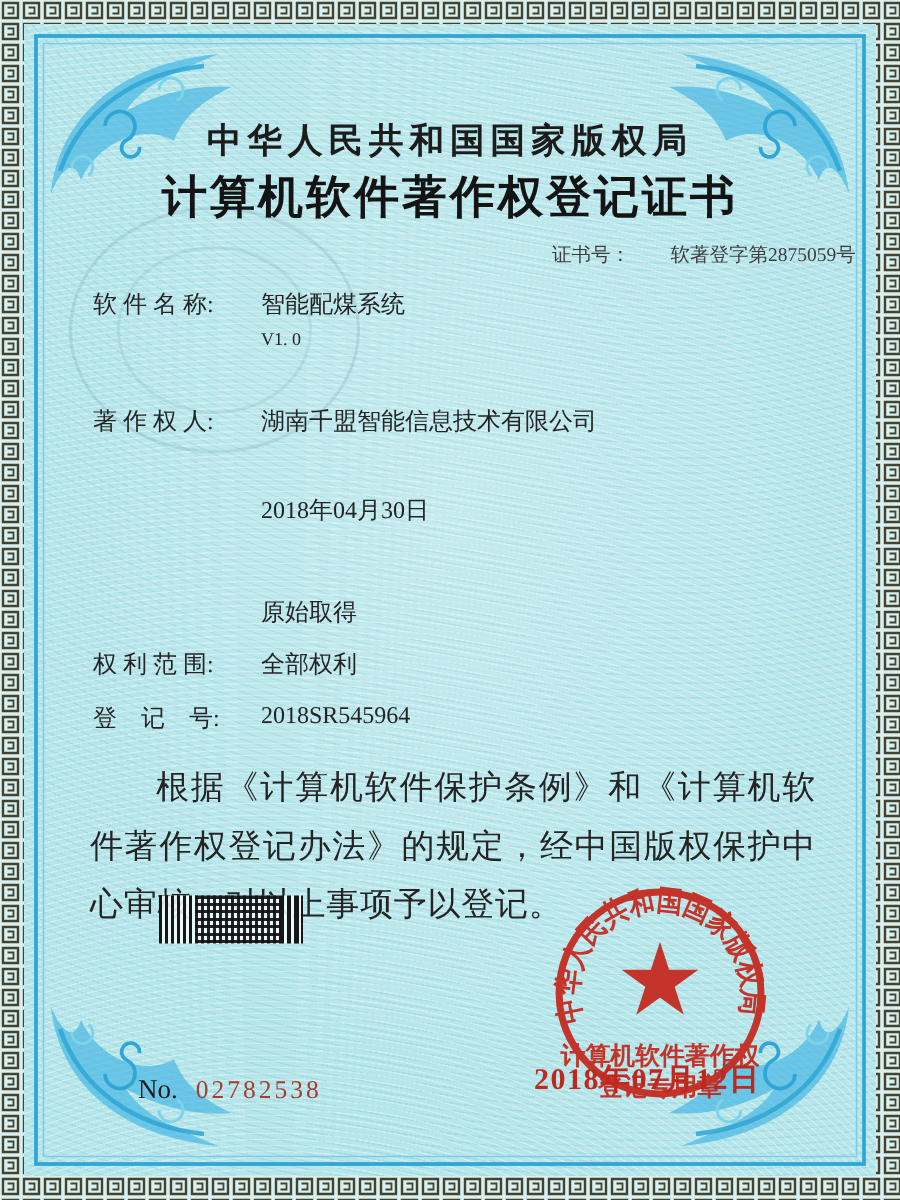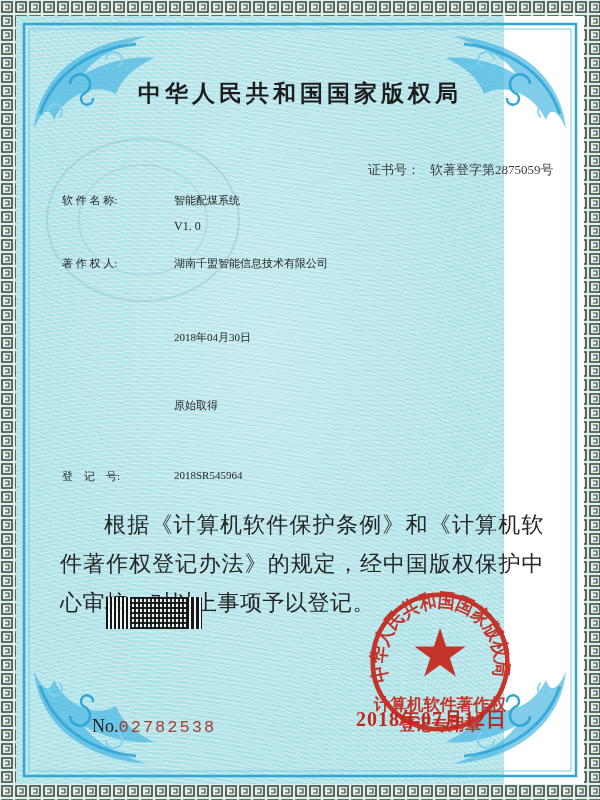--- a/index.html
+++ b/index.html
@@ -1,42 +1,42 @@
 <!DOCTYPE html>
 <html><head>
 <meta charset="utf-8">
 <style>
   html,body{margin:0;padding:0;}
   body{
     width:600px;height:800px;overflow:hidden;
     font-family:"Liberation Serif","DejaVu Serif",serif;
   }
   .page{
-    position:relative;width:504px;height:800px;
+    position:relative;width:600px;height:800px;
     background-color:#b6e6ea;
     background-image:
       radial-gradient(ellipse at 50% 42%, rgba(255,255,255,0.20), rgba(255,255,255,0) 62%),
       repeating-radial-gradient(circle at 30% 145%, rgba(255,255,255,0.30) 0 1px, rgba(255,255,255,0) 1px 4px),
       repeating-radial-gradient(circle at 75% -45%, rgba(50,150,180,0.12) 0 1px, rgba(50,150,180,0) 1px 5px);
   }
   .abs{position:absolute;}
   
   .authority{
     left:0;top:78px;width:600px;text-align:center;
     font-size:23px;font-weight:bold;letter-spacing:4px;color:#1c1c1c;
   }
   .title{
     left:0;top:111px;width:600px;text-align:center;
     font-size:30px;font-weight:bold;letter-spacing:2px;color:#141414;
   }
   .certno{
     left:368px;top:161px;font-size:13px;color:#3c3c3c;white-space:nowrap;
   }
-  .certno .lbl{margin-right:10px;}
-  .frow{position:absolute;left:62px;font-size:11px;color:#242424;white-space:nowrap;}
+  .certno .lbl{margin-right:27px;}
+  .frow{position:absolute;left:62px;font-size:16px;color:#242424;white-space:nowrap;}
   .frow .fvalue{position:absolute;left:112px;white-space:nowrap;}
   .vline2{left:174px;font-size:12px;color:#242424;}
   .statement{
     left:60px;top:505px;width:484px;
     font-size:22px;line-height:39px;color:#242424;
     text-indent:2em;text-align:justify;letter-spacing:0.5px;
   }
   
   .barcode{
     left:106px;top:597px;width:96px;height:32px;display:flex;
@@ -51,22 +51,22 @@
     background:repeating-linear-gradient(90deg,#161616 0 3px,rgba(240,250,250,0.9) 3px 5px);}
   
   .seal{left:352px;top:574px;width:176px;height:176px;opacity:0.93;}
   .seal-date{
     left:356px;top:706px;width:180px;text-align:left;
     font-size:20px;font-weight:bold;color:#c0281e;letter-spacing:1px;white-space:nowrap;
   }
   
   .serial{left:92px;top:716px;font-size:18px;color:#1c1c1c;white-space:nowrap;}
   .serial .num{
-    margin-left:0;color:#a93c31;
-    font-family:Liberation Mono, monospace;
+    margin-left:12px;color:#a93c31;
+    font-family:Liberation Serif, serif;
     font-size:17px;letter-spacing:2px;
   }
   
   .wm1{left:46px;top:138px;width:190px;height:160px;border:2px solid rgba(110,160,180,0.25);border-radius:50%;}
   .wm2{left:78px;top:164px;width:126px;height:108px;border:2px solid rgba(110,160,180,0.18);border-radius:50%;}
   .deco{pointer-events:none;}
 </style>
 </head>
 <body>
 
@@ -96,45 +96,50 @@
     <use href="#flo" x="0" y="0" transform="translate(34,34)"></use>
     <use href="#flo" x="0" y="0" transform="translate(566,34) scale(-1,1)"></use>
     <use href="#flo" x="0" y="0" transform="translate(34,766) scale(1,-1)"></use>
     <use href="#flo" x="0" y="0" transform="translate(566,766) scale(-1,-1)"></use>
   </svg>
 
   <div class="abs wm1 deco"></div>
   <div class="abs wm2 deco"></div>
 
   <div class="abs authority">中华人民共和国国家版权局</div>
+  <div class="abs title">计算机软件著作权登记证书</div>
 
   <div class="abs certno">
     <span class="lbl">证书号：</span><span>软著登字第2875059号</span>
   </div>
 
   <div class="frow" style="top:193px">
     <span class="flabel">软 件 名 称:</span>
     <span class="fvalue">智能配煤系统</span>
   </div>
   <div class="abs vline2" style="top:219px">V1. 0</div>
 
-  <div class="frow" style="top:256px">
+  <div class="frow" style="top:271px">
     <span class="flabel">著 作 权 人:</span>
     <span class="fvalue">湖南千盟智能信息技术有限公司</span>
   </div>
 
   <div class="frow" style="top:330px">
     <span class="fvalue">2018年04月30日</span>
   </div>
 
 
   <div class="frow" style="top:398px">
     <span class="fvalue">原始取得</span>
   </div>
 
+  <div class="frow" style="top:433px">
+    <span class="flabel">权 利 范 围:</span>
+    <span class="fvalue">全部权利</span>
+  </div>
 
   <div class="frow" style="top:469px">
     <span class="flabel">登　记　号:</span>
     <span class="fvalue">2018SR545964</span>
   </div>
 
   <div class="abs statement">根据《计算机软件保护条例》和《计算机软件著作权登记办法》的规定，经中国版权保护中心审核，对以上事项予以登记。</div>
 
   <div class="abs barcode">
     <div class="bc-left"></div>

